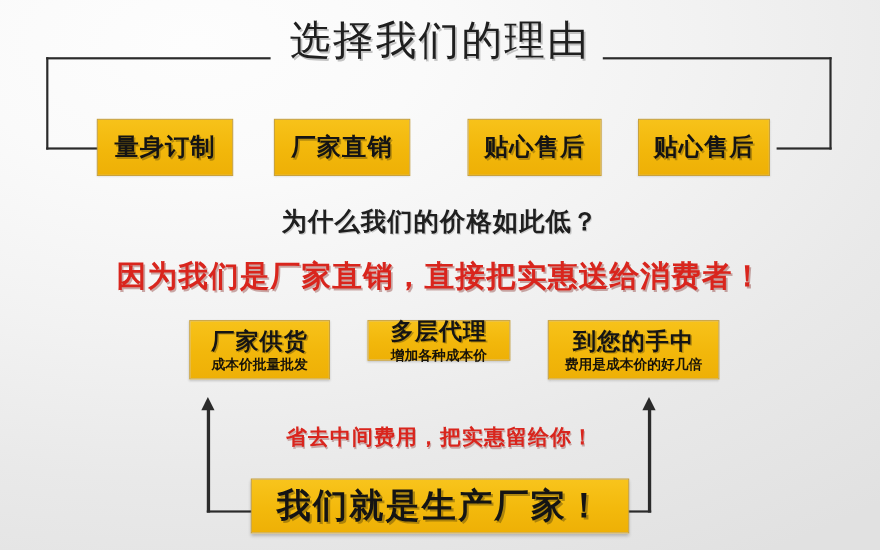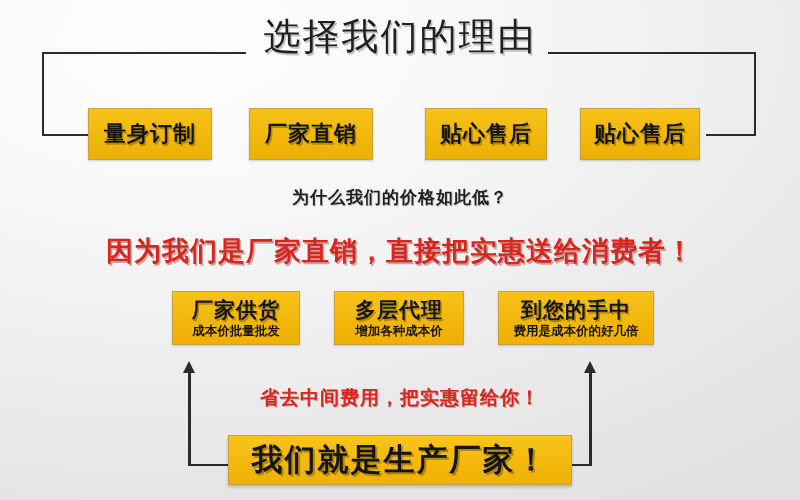--- a/index.html
+++ b/index.html
@@ -54,21 +54,21 @@
     letter-spacing:1px;
     text-shadow:1.5px 1.5px 0 rgba(90,70,10,.40);
     white-space:nowrap;
   }
 
   
   #question {
     position:absolute;
     left:0; right:0; top:186px;
     text-align:center;
-    font-size:17px;
+    font-size:23px;
     font-weight:bold;
     color:#1f1f1f;
     letter-spacing:1px;
     text-shadow:1px 1px 0 rgba(160,160,160,.5);
     white-space:nowrap;
   }
 
   
   #answer {
     position:absolute;
@@ -184,21 +184,21 @@
   </div>
 
   <div id="question">为什么我们的价格如此低？</div>
   <div id="answer">因为我们是厂家直销，直接把实惠送给消费者！</div>
 
   <div class="chain" style="left:172px; top:291px; width:128px; height:54px;">
     <span class="big">厂家供货</span>
     <span class="small">成本价批量批发</span>
   </div>
 
-  <div class="chain" style="left:334px; top:291px; width:130px; height:54px;">
+  <div class="chain" style="left:334px; top:291px; width:130px; height:37px;">
     <span class="big">多层代理</span>
     <span class="small">增加各种成本价</span>
   </div>
 
   <div class="chain" style="left:498px; top:291px; width:156px; height:54px;">
     <span class="big">到您的手中</span>
     <span class="small">费用是成本价的好几倍</span>
   </div>
 
   <div class="arrow-head" style="left:183px; top:361px;"></div>

